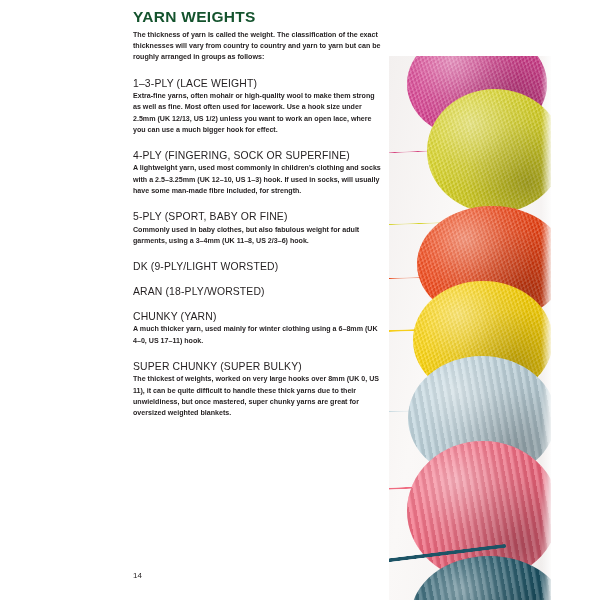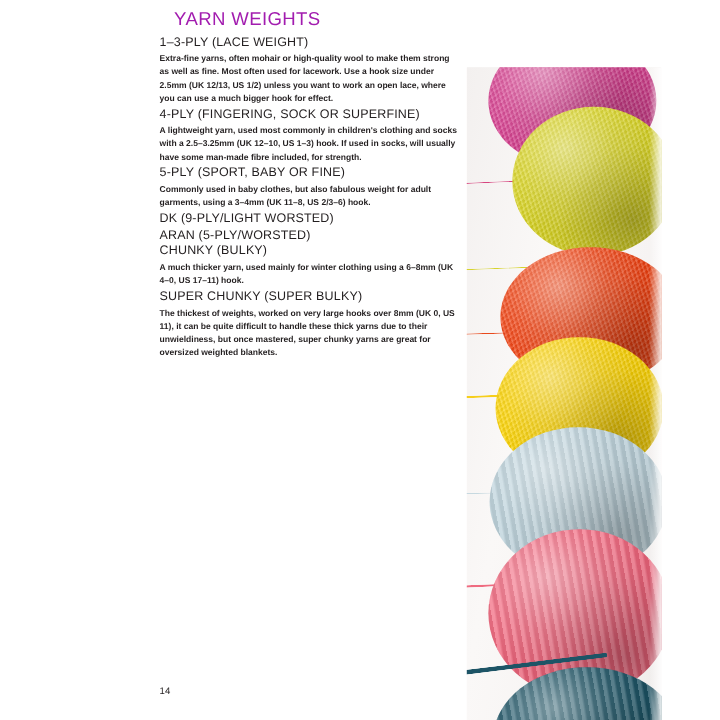--- a/index.html
+++ b/index.html
@@ -24,34 +24,34 @@
   
   #text-col {
     position: absolute;
     left: 133px;
     top: 8px;
     width: 249px;
     height: 584px;
   }
   #page-title {
     font-size: 15.5px;
-    font-weight: 400;
+    font-weight: 700;
     letter-spacing: 0.3px;
-    margin: 0 0 4px 12px;
-    color: #a21caf;
+    margin: 0 0 4px 0;
+    color: #14532d;
   }
   .intro {
     font-size: 7.1px;
     line-height: 1.58;
     margin: 0;
     color: #231f20;
     font-weight: 600;
   }
   .section {
-    margin-top: 2px;
+    margin-top: 14px;
   }
   .section-title {
     font-size: 10.4px;
     font-weight: 400;
     letter-spacing: 0.15px;
     margin: 0 0 2.5px 0;
     color: #231f20;
     white-space: nowrap;
   }
   .section-body {
@@ -142,20 +142,21 @@
   }
 </style>
 </head>
 <body>
 
 <div id="page">
 
   <div id="text-col">
 
     <h1 id="page-title">YARN WEIGHTS</h1>
+    <p class="intro">The thickness of yarn is called the weight. The classification of the exact thicknesses will vary from country to country and yarn to yarn but can be roughly arranged in groups as follows:</p>
 
     <div class="section">
       <h2 class="section-title">1–3-PLY (LACE WEIGHT)</h2>
       <p class="section-body">Extra-fine yarns, often mohair or high-quality wool to make them strong as well as fine. Most often used for lacework. Use a hook size under 2.5mm (UK 12/13, US 1/2) unless you want to work an open lace, where you can use a much bigger hook for effect.</p>
     </div>
 
     <div class="section">
       <h2 class="section-title">4-PLY (FINGERING, SOCK OR SUPERFINE)</h2>
       <p class="section-body">A lightweight yarn, used most commonly in children's clothing and socks with a 2.5–3.25mm (UK 12–10, US 1–3) hook. If used in socks, will usually have some man-made fibre included, for strength.</p>
     </div>
@@ -163,25 +164,25 @@
     <div class="section">
       <h2 class="section-title">5-PLY (SPORT, BABY OR FINE)</h2>
       <p class="section-body">Commonly used in baby clothes, but also fabulous weight for adult garments, using a 3–4mm (UK 11–8, US 2/3–6) hook.</p>
     </div>
 
     <div class="section">
       <h2 class="section-title">DK (9-PLY/LIGHT WORSTED)</h2>
     </div>
 
     <div class="section">
-      <h2 class="section-title">ARAN (5-PLY/WORSTED)</h2>
-    </div>
-
-    <div class="section">
-      <h2 class="section-title">CHUNKY (BULKY)</h2>
+      <h2 class="section-title">ARAN (18-PLY/WORSTED)</h2>
+    </div>
+
+    <div class="section">
+      <h2 class="section-title">CHUNKY (YARN)</h2>
       <p class="section-body">A much thicker yarn, used mainly for winter clothing using a 6–8mm (UK 4–0, US 17–11) hook.</p>
     </div>
 
     <div class="section">
       <h2 class="section-title">SUPER CHUNKY (SUPER BULKY)</h2>
       <p class="section-body">The thickest of weights, worked on very large hooks over 8mm (UK 0, US 11), it can be quite difficult to handle these thick yarns due to their unwieldiness, but once mastered, super chunky yarns are great for oversized weighted blankets.</p>
     </div>
 
     <div id="page-number">14</div>
   </div>

